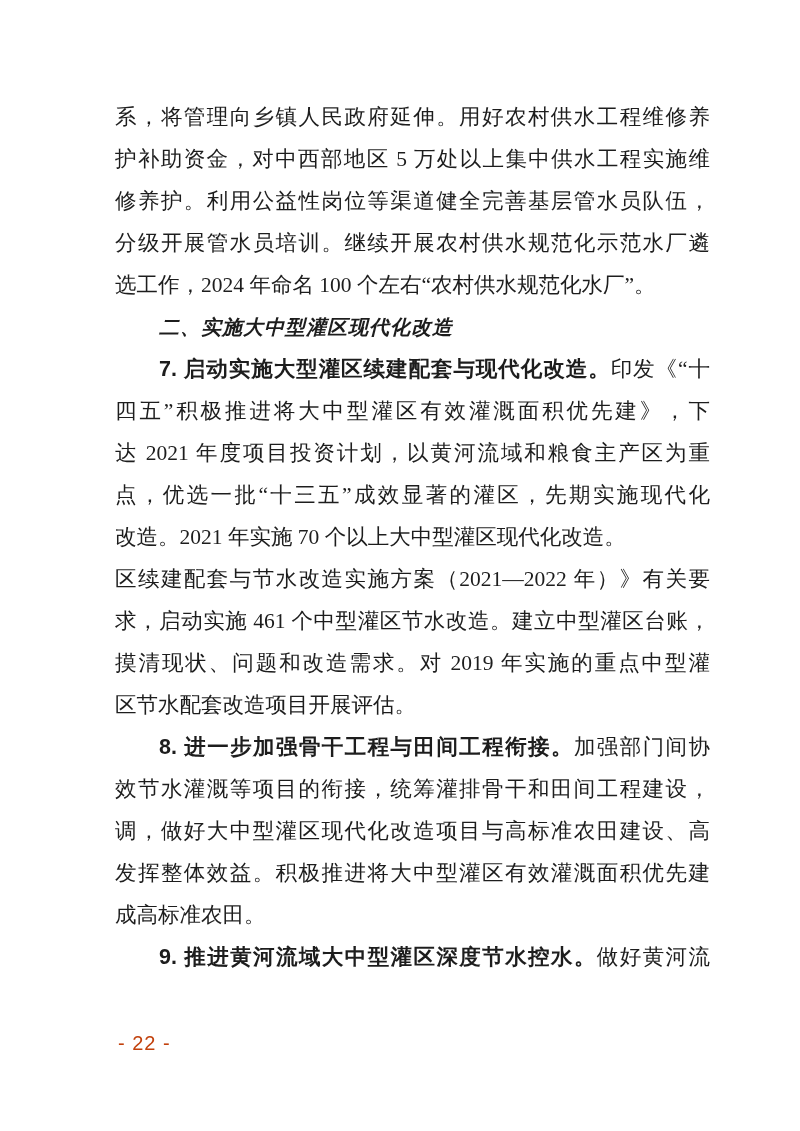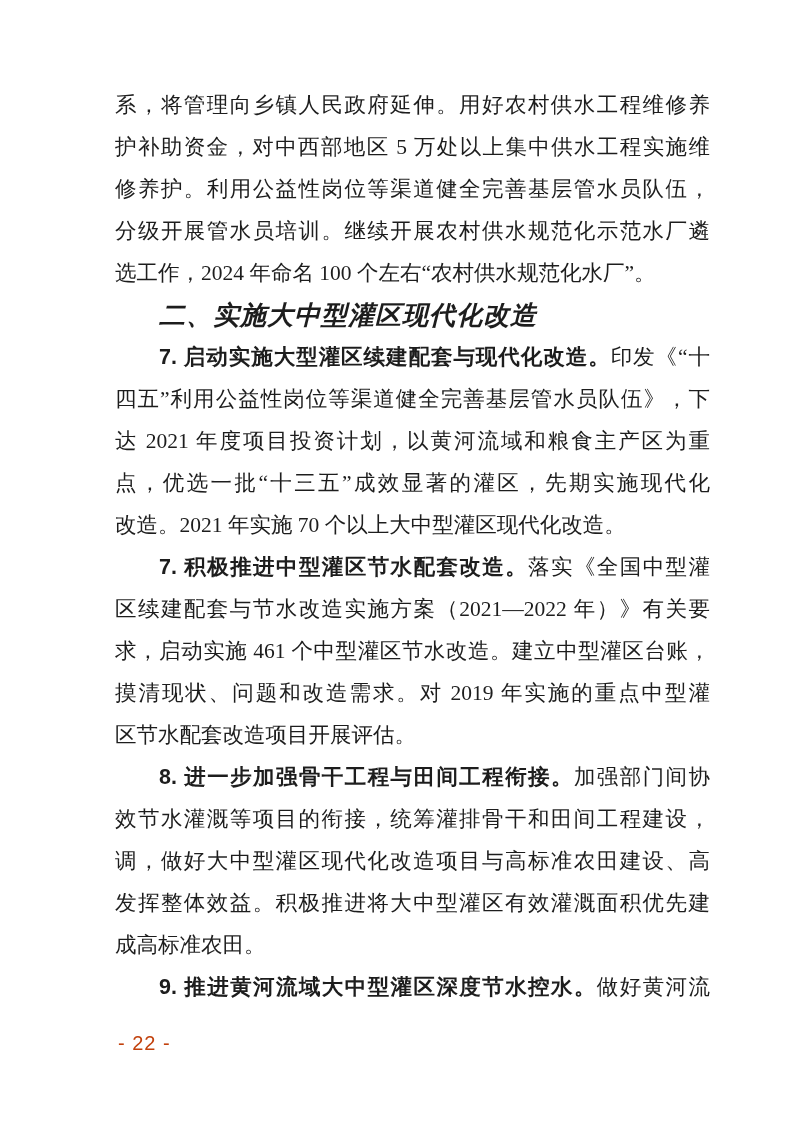--- a/index.html
+++ b/index.html
@@ -8,21 +8,21 @@
     position: relative;
     width: 800px;
     height: 1131px;
     background: #ffffff;
     overflow: hidden;
     font-family: "Liberation Serif", "DejaVu Serif", serif;
   }
   .content {
     position: absolute;
     left: 115px;
-    top: 84px;
+    top: 96px;
     width: 595px;
   }
   .line {
     height: 42px;
     line-height: 42px;
     font-size: 21.5px;
     color: #1d1d1d;
     overflow: hidden;
   }
   .line.justify {
@@ -36,21 +36,21 @@
     font-weight: 400;
   }
   .seg-hei {
     font-family: "Liberation Sans", "DejaVu Sans", sans-serif;
     font-weight: 700;
   }
   .seg-kai {
     font-family: Liberation Sans, sans-serif;
     font-style: italic;
     font-weight: 600;
-    font-size: 26px;
+    font-size: 20px;
     letter-spacing: 1px;
   }
   .footer {
     position: absolute;
     left: 118px;
     top: 1032px;
     font-family: "Liberation Sans", "DejaVu Sans", sans-serif;
     font-size: 20px;
     line-height: 22px;
     color: #c2410c;
@@ -62,25 +62,24 @@
 
 <div class="page">
   <div class="content" id="doc-content">
       <div class="line justify"><span class="seg-body">系，将管理向乡镇人民政府延伸。用好农村供水工程维修养</span></div>
       <div class="line justify"><span class="seg-body">护补助资金，对中西部地区 5 万处以上集中供水工程实施维</span></div>
       <div class="line justify"><span class="seg-body">修养护。利用公益性岗位等渠道健全完善基层管水员队伍，</span></div>
       <div class="line justify"><span class="seg-body">分级开展管水员培训。继续开展农村供水规范化示范水厂遴</span></div>
       <div class="line"><span class="seg-body">选工作，2024 年命名 100 个左右“农村供水规范化水厂”。</span></div>
       <div class="line indent"><span class="seg-kai">二、实施大中型灌区现代化改造</span></div>
       <div class="line justify indent"><span class="seg-hei">7. 启动实施大型灌区续建配套与现代化改造。</span><span class="seg-body">印发《“十</span></div>
-      <div class="line justify"><span class="seg-body">四五”利用公益性岗位等渠道健全完善基层管水员队伍》，下</span></div>
+      <div class="line justify"><span class="seg-body">四五”积极推进将大中型灌区有效灌溉面积优先建》，下</span></div>
       <div class="line justify"><span class="seg-body">达 2021 年度项目投资计划，以黄河流域和粮食主产区为重</span></div>
       <div class="line justify"><span class="seg-body">点，优选一批“十三五”成效显著的灌区，先期实施现代化</span></div>
       <div class="line"><span class="seg-body">改造。2021 年实施 70 个以上大中型灌区现代化改造。</span></div>
-      <div class="line justify indent"><span class="seg-hei">7. 积极推进中型灌区节水配套改造。</span><span class="seg-body">落实《全国中型灌</span></div>
       <div class="line justify"><span class="seg-body">区续建配套与节水改造实施方案（2021—2022 年）》有关要</span></div>
       <div class="line justify"><span class="seg-body">求，启动实施 461 个中型灌区节水改造。建立中型灌区台账，</span></div>
       <div class="line justify"><span class="seg-body">摸清现状、问题和改造需求。对 2019 年实施的重点中型灌</span></div>
       <div class="line"><span class="seg-body">区节水配套改造项目开展评估。</span></div>
       <div class="line justify indent"><span class="seg-hei">8. 进一步加强骨干工程与田间工程衔接。</span><span class="seg-body">加强部门间协</span></div>
       <div class="line justify"><span class="seg-body">效节水灌溉等项目的衔接，统筹灌排骨干和田间工程建设，</span></div>
       <div class="line justify"><span class="seg-body">调，做好大中型灌区现代化改造项目与高标准农田建设、高</span></div>
       <div class="line justify"><span class="seg-body">发挥整体效益。积极推进将大中型灌区有效灌溉面积优先建</span></div>
       <div class="line"><span class="seg-body">成高标准农田。</span></div>
       <div class="line justify indent"><span class="seg-hei">9. 推进黄河流域大中型灌区深度节水控水。</span><span class="seg-body">做好黄河流</span></div>

